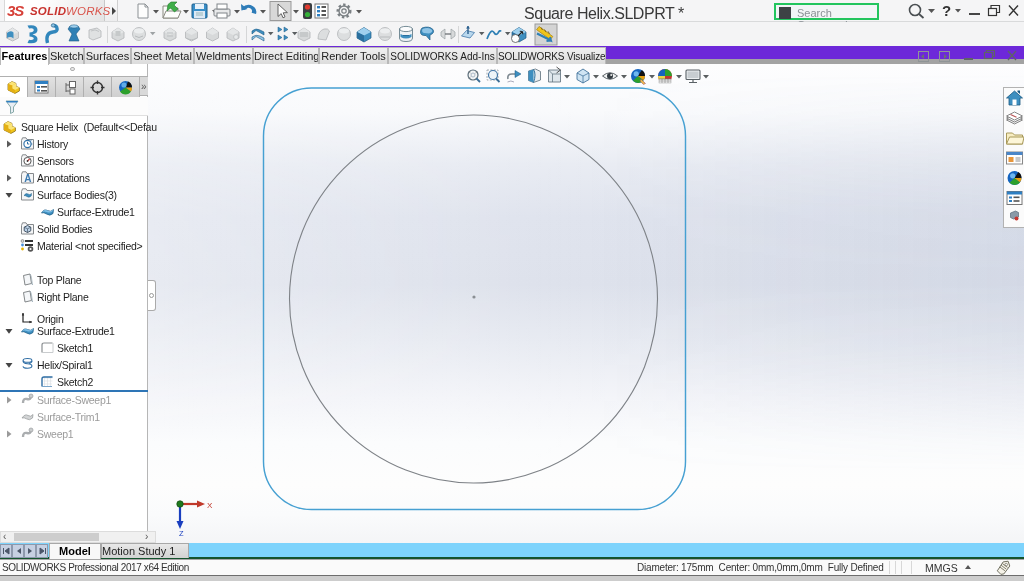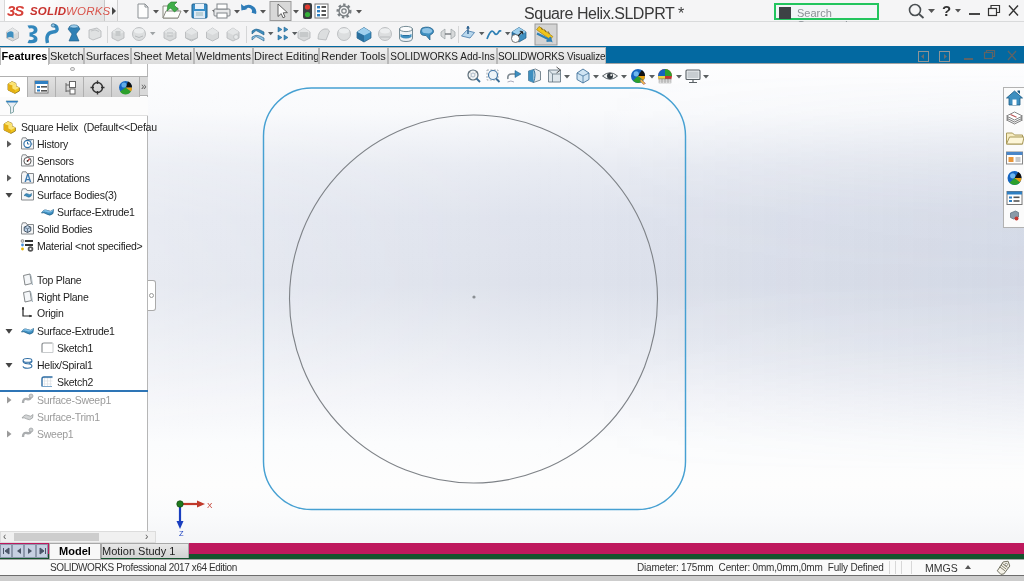--- a/index.html
+++ b/index.html
@@ -250,21 +250,21 @@
 
       <rect x="535" y="2" width="22" height="21" fill="#d4d4d4" stroke="#9a9a9a"></rect>
       <g transform="translate(546,12.5)">
           <path d="M-8 -7 L7 1 L5 4.5 L-10 -3.5 Z" fill="#f0c419" stroke="#a8861a" stroke-width="0.7" transform="rotate(8)"></path>
           <path d="M-5 -7 L-3.5 -4.5 M-1.5 -5 L0 -2.5 M2 -3.2 L3.5 -0.7" stroke="#7a5f10" stroke-width="0.9"></path>
           <path d="M-9 -1 L5 6 L4 2.5 M5 6 L0.5 6.5" fill="none" stroke="#2f80b5" stroke-width="2"></path>
         </g>
     </svg>
   </div>
 
-  <div class="abs" id="tabrow" style="left:0;top:46px;width:1024px;height:18px;background:#0369a1;border-bottom:1px solid #a3a3a3;">
+  <div class="abs" id="tabrow" style="left:0;top:46px;width:1024px;height:18px;background:#6d28d9;border-bottom:5px solid #a3a3a3;">
     <div class="abs tab-a" style="left:0;width:49px;">Features</div>
     <div class="abs tab-i" style="left:49px;width:35px;">Sketch</div>
     <div class="abs tab-i" style="left:84px;width:47px;">Surfaces</div>
     <div class="abs tab-i" style="left:131px;width:63px;">Sheet Metal</div>
     <div class="abs tab-i" style="left:194px;width:59px;">Weldments</div>
     <div class="abs tab-i" style="left:253px;width:66px;">Direct Editing</div>
     <div class="abs tab-i" style="left:319px;width:69px;">Render Tools</div>
     <div class="abs tab-i" style="left:388px;width:109px;font-size:10px;">SOLIDWORKS Add-Ins</div>
     <div class="abs tab-i" style="left:497px;width:109px;font-size:10px;letter-spacing:-0.15px;">SOLIDWORKS Visualize</div>
     <svg class="abs" style="left:918px;top:5px;" width="40" height="11" viewBox="0 0 40 11">
@@ -596,21 +596,21 @@
             <use href="#i-plane"></use>
           </svg>
           <span class="tt">Top Plane</span>
         </div>
       <div class="trow" style="top:170px">
           <svg class="ti" width="15" height="15" viewBox="0 0 15 15">
             <use href="#i-plane"></use>
           </svg>
           <span class="tt">Right Plane</span>
         </div>
-      <div class="trow" style="top:186px">
+      <div class="trow" style="top:192px">
           <svg class="ti" width="15" height="15" viewBox="0 0 15 15">
             <use href="#i-origin"></use>
           </svg>
           <span class="tt">Origin</span>
         </div>
       <div class="trow" style="top:204px">
           <svg class="ta" width="8" height="8" viewBox="0 0 8 8">
             <path d="M0.5 2 L7.5 2 L4 6.8 Z" fill="#444"></path>
           </svg>
           <svg class="ti" width="15" height="15" viewBox="0 0 15 15">
@@ -672,39 +672,39 @@
   <div class="abs" style="left:148px;top:280px;width:8px;height:31px;background:#fff;border:1px solid #aaa;border-left:none;border-radius:0 3px 3px 0;">
     <div class="abs" style="left:1px;top:12px;width:5px;height:5px;border:1px solid #999;border-radius:50%;"></div>
   </div>
 
   <div class="abs" id="hscroll" style="left:0;top:531px;width:156px;height:12px;background:#f0f0f0;border:1px solid #dcdcdc;">
     <div class="abs" style="left:2px;top:0px;width:8px;height:10px;color:#555;font-size:10px;line-height:10px;">‹</div>
     <div class="abs" style="left:13px;top:1px;width:85px;height:8px;background:#cdcdcd;"></div>
     <div class="abs" style="left:144px;top:0px;width:8px;height:10px;color:#555;font-size:10px;line-height:10px;">›</div>
   </div>
 
-  <div class="abs" id="modeltabs" style="left:0;top:543px;width:1024px;height:16px;background:#be185d;border-bottom:5px solid #14532d;">
+  <div class="abs" id="modeltabs" style="left:0;top:543px;width:1024px;height:16px;background:#7dd3fc;border-bottom:2px solid #14532d;">
     <svg class="abs" style="left:0;top:1px;" width="49" height="14" viewBox="0 0 49 14">
       <g>
         <rect x="0.5" y="0.5" width="11" height="13" fill="#c6d0e2" stroke="#8e99ad"></rect>
         <rect x="12.5" y="0.5" width="11" height="13" fill="#c6d0e2" stroke="#8e99ad"></rect>
         <rect x="24.5" y="0.5" width="11" height="13" fill="#c6d0e2" stroke="#8e99ad"></rect>
         <rect x="36.5" y="0.5" width="11" height="13" fill="#c6d0e2" stroke="#8e99ad"></rect>
         <path d="M3.5 4 L3.5 10 M9 4 L5 7 L9 10 Z" stroke="#4a5568" fill="#4a5568" stroke-width="1"></path>
         <path d="M21 4 L17 7 L21 10 Z" fill="#4a5568"></path>
         <path d="M28 4 L32 7 L28 10 Z" fill="#4a5568"></path>
         <path d="M45.5 4 L45.5 10 M40 4 L44 7 L40 10 Z" stroke="#4a5568" fill="#4a5568" stroke-width="1"></path>
       </g>
     </svg>
     <div class="abs mtab-a" style="left:49px;width:52px;">Model</div>
     <div class="abs mtab-i" style="left:101px;width:88px;">Motion Study 1</div>
   </div>
 
   <div class="abs" id="statusbar" style="left:0;top:559px;width:1024px;height:16px;background:#fafafa;border-top:1px solid #a5a5a5;">
-    <div class="abs" style="left:2px;top:2px;color:#333;font-size:10px;letter-spacing:-0.4px;margin-left:48px;">SOLIDWORKS Professional 2017 x64 Edition</div>
+    <div class="abs" style="left:2px;top:2px;color:#333;font-size:10px;letter-spacing:-0.4px;">SOLIDWORKS Professional 2017 x64 Edition</div>
     <div class="abs" style="left:637px;top:2px;color:#333;font-size:10px;letter-spacing:-0.2px;">Diameter: 175mm&nbsp; Center: 0mm,0mm,0mm&nbsp; Fully Defined</div>
     <div class="abs" style="left:925px;top:2px;color:#333;font-size:10.5px;">MMGS</div>
     <div class="abs" style="left:965px;top:5px;width:0;height:0;border-left:3px solid transparent;border-right:3px solid transparent;border-bottom:4px solid #555;"></div>
     <div class="abs" style="left:889px;top:1px;width:1px;height:13px;background:#d8d8d8;"></div>
     <div class="abs" style="left:895px;top:1px;width:1px;height:13px;background:#d8d8d8;"></div>
     <div class="abs" style="left:901px;top:1px;width:1px;height:13px;background:#d8d8d8;"></div>
     <div class="abs" style="left:911px;top:1px;width:1px;height:13px;background:#d8d8d8;"></div>
     <svg class="abs" style="left:994px;top:0px;" width="20" height="15" viewBox="0 0 20 15">
         <path d="M3 10 L10 2 L15 2 L16 7 L9 14 L6 14 Z" fill="#f5f2e8" stroke="#6a6a5a" stroke-width="0.9" transform="rotate(-8 9 8)"></path>
         <circle cx="12.2" cy="4.6" r="1.3" fill="#fff" stroke="#6a6a5a" stroke-width="0.7"></circle>

